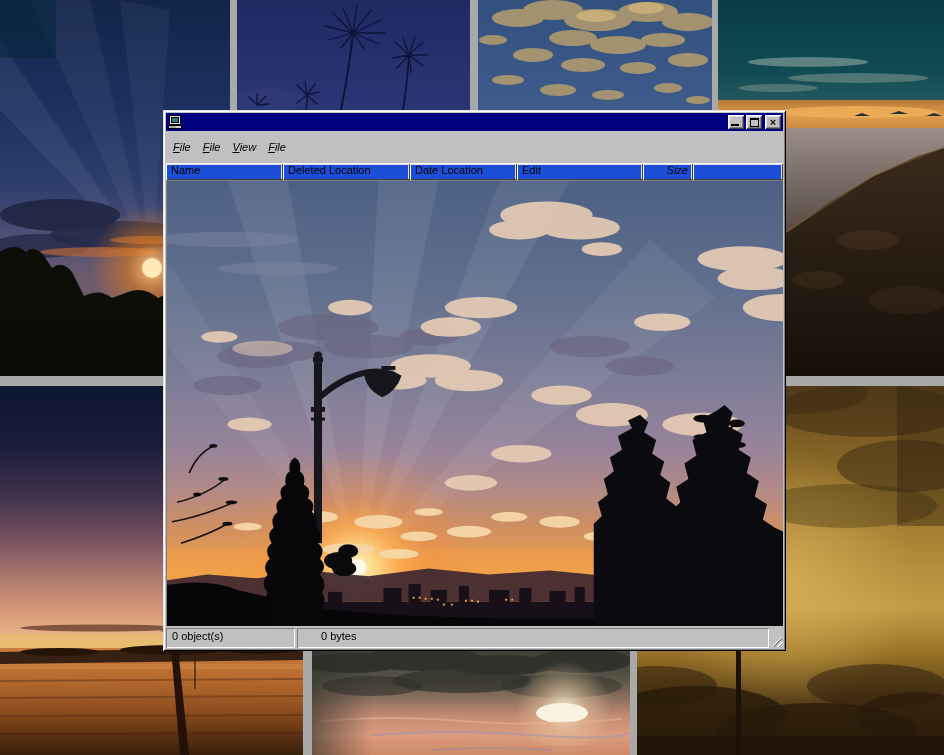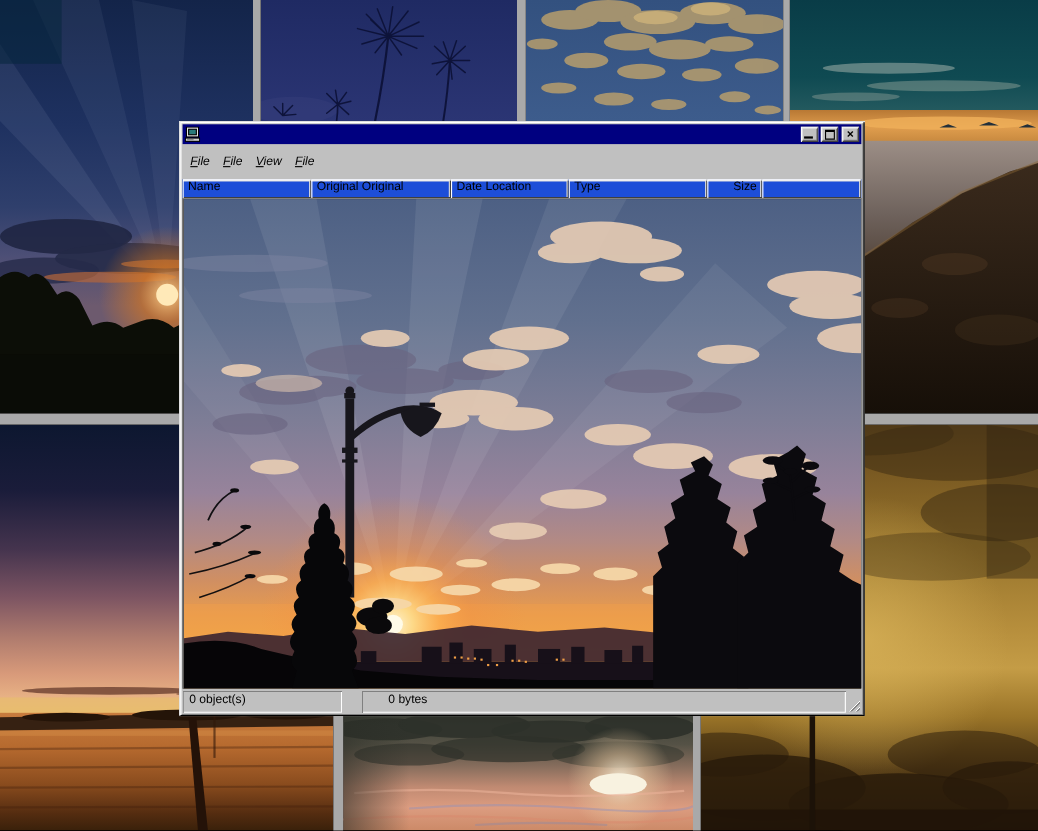--- a/index.html
+++ b/index.html
@@ -32,31 +32,31 @@
   .glyph-close { font-size:11px; font-weight:bold; line-height:10px; }
 
   .menubar { height:32px; display:flex; align-items:center; padding-left:1px; flex:0 0 auto;font-style:italic; }
   .menu-item { display:inline-block; padding:2px 6px; }
   .menu-item::first-letter { text-decoration:underline; }
 
   .headerrow { height:17px; display:flex; flex:0 0 auto; }
   .hcell { background:#1d4ed8; padding:1px 5px; white-space:nowrap; overflow:hidden;
            box-shadow: inset 1px 1px 0 #fff, inset -1px -1px 0 #404040,
                        inset -2px 2px 0 #dfdfdf; }
-  .hcell.right { text-align:right; }
+  .hcell.right { text-align:right;font-style:italic; }
   .hfill { flex:1 1 auto; }
 
   .content { flex:1 1 auto; position:relative; border-top:1px solid #808080;
              border-left:1px solid #808080; background:#000; overflow:hidden; }
   .content svg { position:absolute; left:0; top:0; width:100%; height:100%; }
 
   .statusbar { height:20px; margin-top:2px; display:flex; align-items:stretch; flex:0 0 auto; }
   .spanel { box-shadow: inset 1px 1px 0 #808080, inset -1px -1px 0 #fff;
             padding:2px 6px; white-space:nowrap; overflow:hidden; }
-  .sp1 { width:145px; flex:0 0 auto; margin-right:18px; }
+  .sp1 { width:129px; flex:0 0 auto; margin-right:2px; }
   .sp2 { flex:1 1 auto;padding-left:24px; }
   .grip { width:13px; flex:0 0 auto; margin-left:1px; position:relative; }
   .grip::after { content:""; position:absolute; right:1px; bottom:1px; width:11px; height:11px;
       clip-path:polygon(100% 0, 100% 100%, 0 100%);
       background:repeating-linear-gradient(135deg, #fff 0 1px, #858585 1px 2px, transparent 2px 4px); }
 </style>
 </head>
 <body>
 
 <div id="desktop">
@@ -348,23 +348,23 @@
 
   <div class="menubar">
     <span class="menu-item">File</span>
     <span class="menu-item">File</span>
     <span class="menu-item">View</span>
     <span class="menu-item">File</span>
   </div>
 
   <div class="headerrow">
     <div class="hcell" style="width:117px">Name</div>
-    <div class="hcell" style="width:127px">Original Original</div>
+    <div class="hcell" style="width:127px">Deleted Location</div>
     <div class="hcell" style="width:107px">Date Location</div>
-    <div class="hcell" style="width:126px">Type</div>
+    <div class="hcell" style="width:126px">Edit</div>
     <div class="hcell right" style="width:50px">Size</div>
     <div class="hcell hfill"></div>
   </div>
 
   <div class="content">
 
     <svg viewBox="0 0 612 457" preserveAspectRatio="none">
       <defs>
         <linearGradient id="psky" x1="0" y1="0" x2="0" y2="1">
           <stop offset="0" stop-color="#4d6084"></stop>

